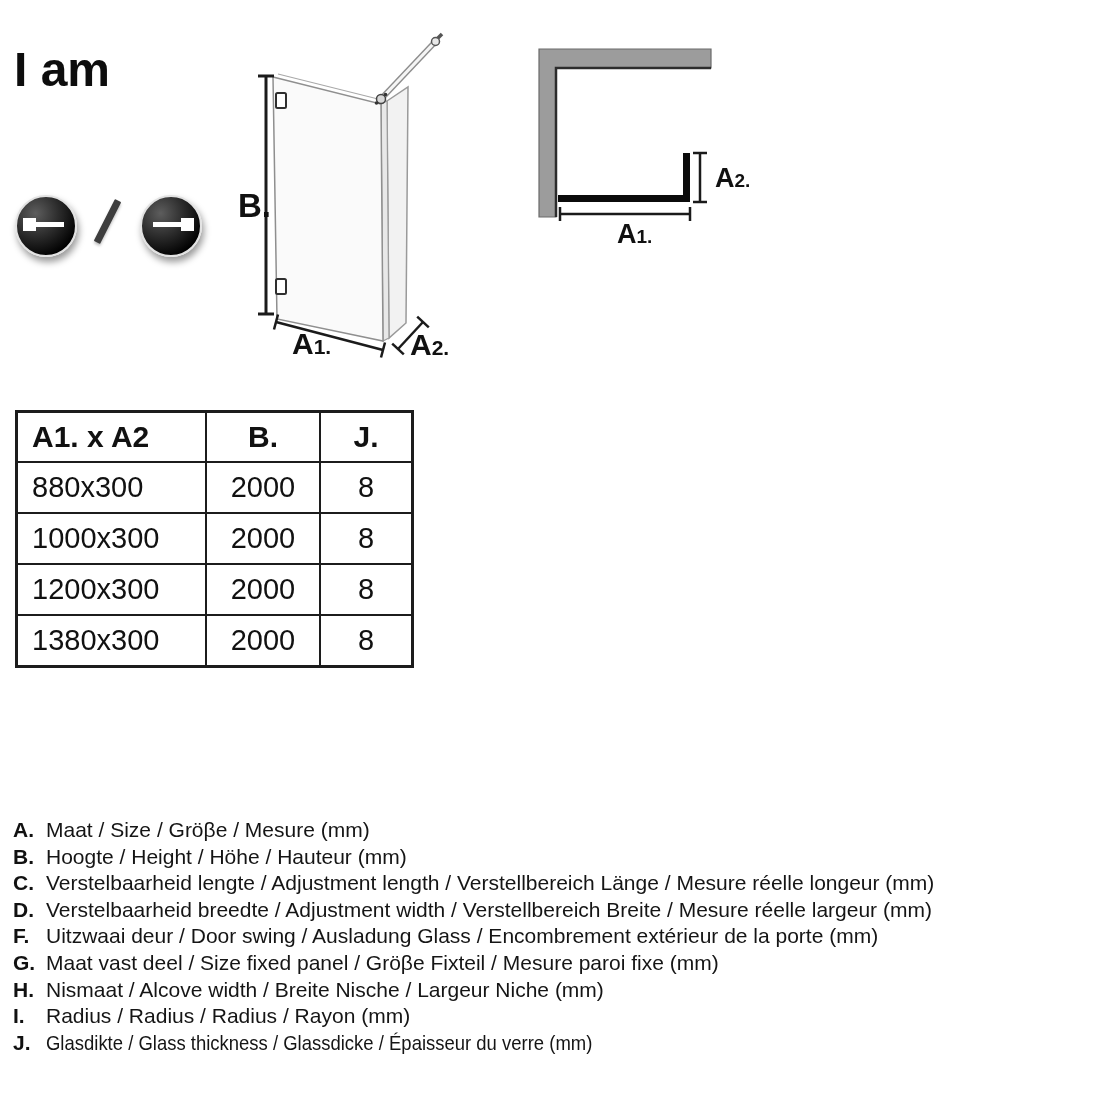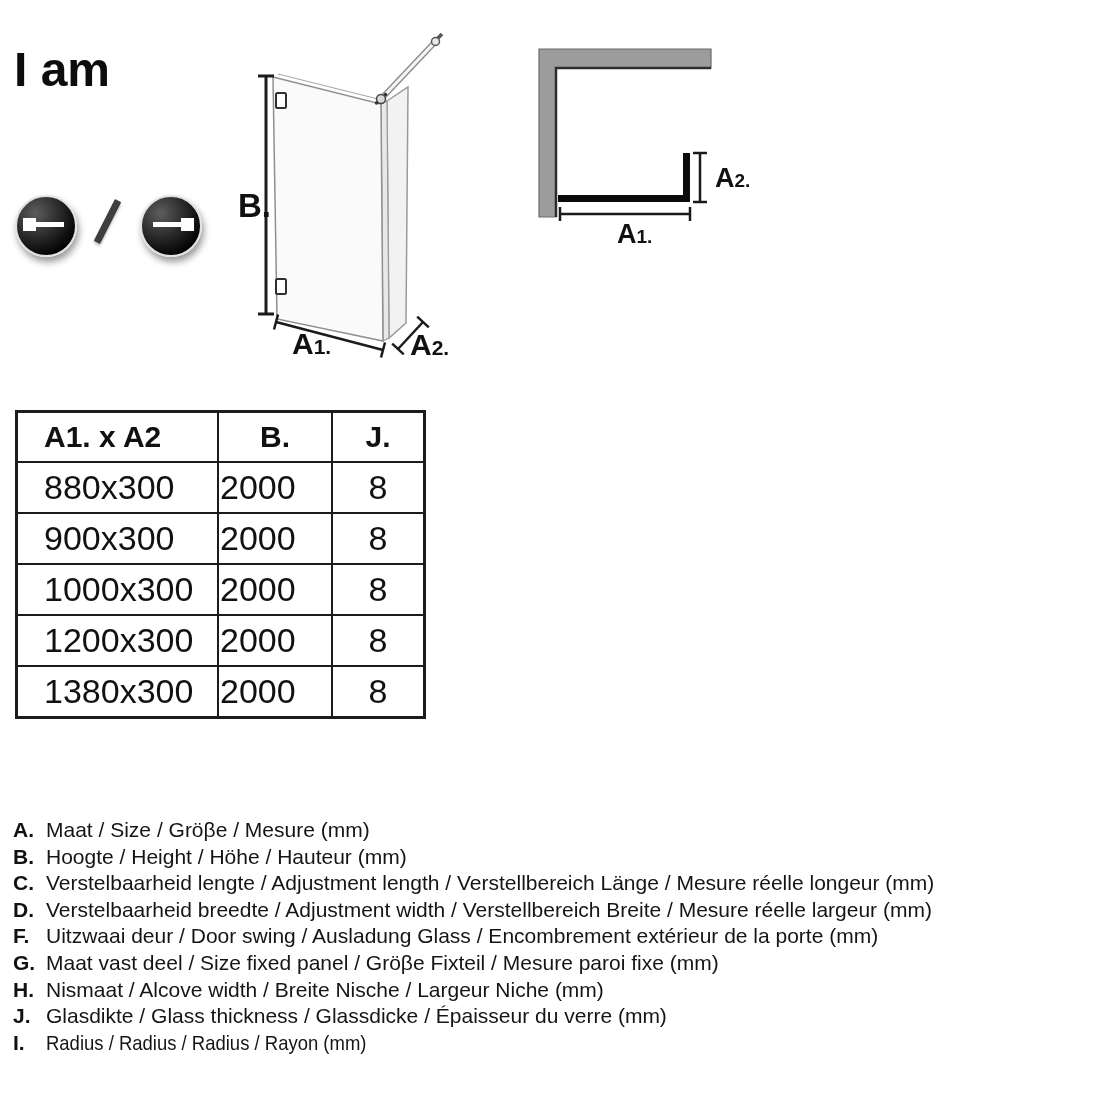--- a/index.html
+++ b/index.html
@@ -32,23 +32,23 @@
   .svg-top{position:absolute;left:520px;top:30px;}
   svg text{font-family:"Liberation Sans","DejaVu Sans",sans-serif;font-weight:700;fill:#111;}
 
   
   .spec-table{
     position:absolute;left:15px;top:410px;border-collapse:collapse;table-layout:fixed;
     border:3px solid #1c1c1c;
   }
   .spec-table th,.spec-table td{border:2px solid #1c1c1c;background:#fff;}
   .spec-table th{height:46px;font-size:30px;font-weight:700;}
-  .spec-table td{height:47px;font-size:34px;font-weight:400;}
-  .col-size{width:172px;text-align:left;padding-left:26px;}
-  .col-b{width:110px;text-align:left;}
+  .spec-table td{height:47px;font-size:29px;font-weight:400;}
+  .col-size{width:172px;text-align:left;padding-left:14px;}
+  .col-b{width:110px;text-align:center;}
   .col-j{width:88px;text-align:center;}
   th.col-b,th.col-j{text-align:center;}
 
   
   .legend{position:absolute;left:13px;top:817px;font-size:21px;line-height:26.6px;white-space:nowrap;}
   .legend-row{height:26.6px;}
   .legend-key{font-weight:700;display:inline-block;min-width:33px;}
   .legend-text{color:#151515;}
   .legend-row:nth-child(9) .legend-text,
   .legend-row:nth-child(10) .legend-text{
@@ -145,25 +145,20 @@
     <th class="col-size">A1. x A2</th>
     <th class="col-b">B.</th>
     <th class="col-j">J.</th>
   </tr>
   <tr>
     <td class="col-size">880x300</td>
     <td class="col-b">2000</td>
     <td class="col-j">8</td>
   </tr>
   <tr>
-    <td class="col-size">900x300</td>
-    <td class="col-b">2000</td>
-    <td class="col-j">8</td>
-  </tr>
-  <tr>
     <td class="col-size">1000x300</td>
     <td class="col-b">2000</td>
     <td class="col-j">8</td>
   </tr>
   <tr>
     <td class="col-size">1200x300</td>
     <td class="col-b">2000</td>
     <td class="col-j">8</td>
   </tr>
   <tr>
@@ -175,15 +170,15 @@
   </table>
 
 <div class="legend">
   <div class="legend-row"><b class="legend-key">A.</b><span class="legend-text">Maat / Size / Gröβe / Mesure (mm)</span></div>
   <div class="legend-row"><b class="legend-key">B.</b><span class="legend-text">Hoogte / Height / Höhe / Hauteur (mm)</span></div>
   <div class="legend-row"><b class="legend-key">C.</b><span class="legend-text">Verstelbaarheid lengte / Adjustment length / Verstellbereich Länge / Mesure réelle longeur (mm)</span></div>
   <div class="legend-row"><b class="legend-key">D.</b><span class="legend-text">Verstelbaarheid breedte / Adjustment width / Verstellbereich Breite / Mesure réelle largeur (mm)</span></div>
   <div class="legend-row"><b class="legend-key">F.</b><span class="legend-text">Uitzwaai deur / Door swing / Ausladung Glass / Encombrement extérieur de la porte (mm)</span></div>
   <div class="legend-row"><b class="legend-key">G.</b><span class="legend-text">Maat vast deel / Size fixed panel / Gröβe Fixteil / Mesure paroi fixe (mm)</span></div>
   <div class="legend-row"><b class="legend-key">H.</b><span class="legend-text">Nismaat / Alcove width / Breite Nische / Largeur Niche (mm)</span></div>
+  <div class="legend-row"><b class="legend-key">I.</b><span class="legend-text">Radius / Radius / Radius / Rayon (mm)</span></div>
   <div class="legend-row"><b class="legend-key">J.</b><span class="legend-text">Glasdikte / Glass thickness / Glassdicke / Épaisseur du verre (mm)</span></div>
-  <div class="legend-row"><b class="legend-key">I.</b><span class="legend-text">Radius / Radius / Radius / Rayon (mm)</span></div>
 </div>
 
 </body></html>

